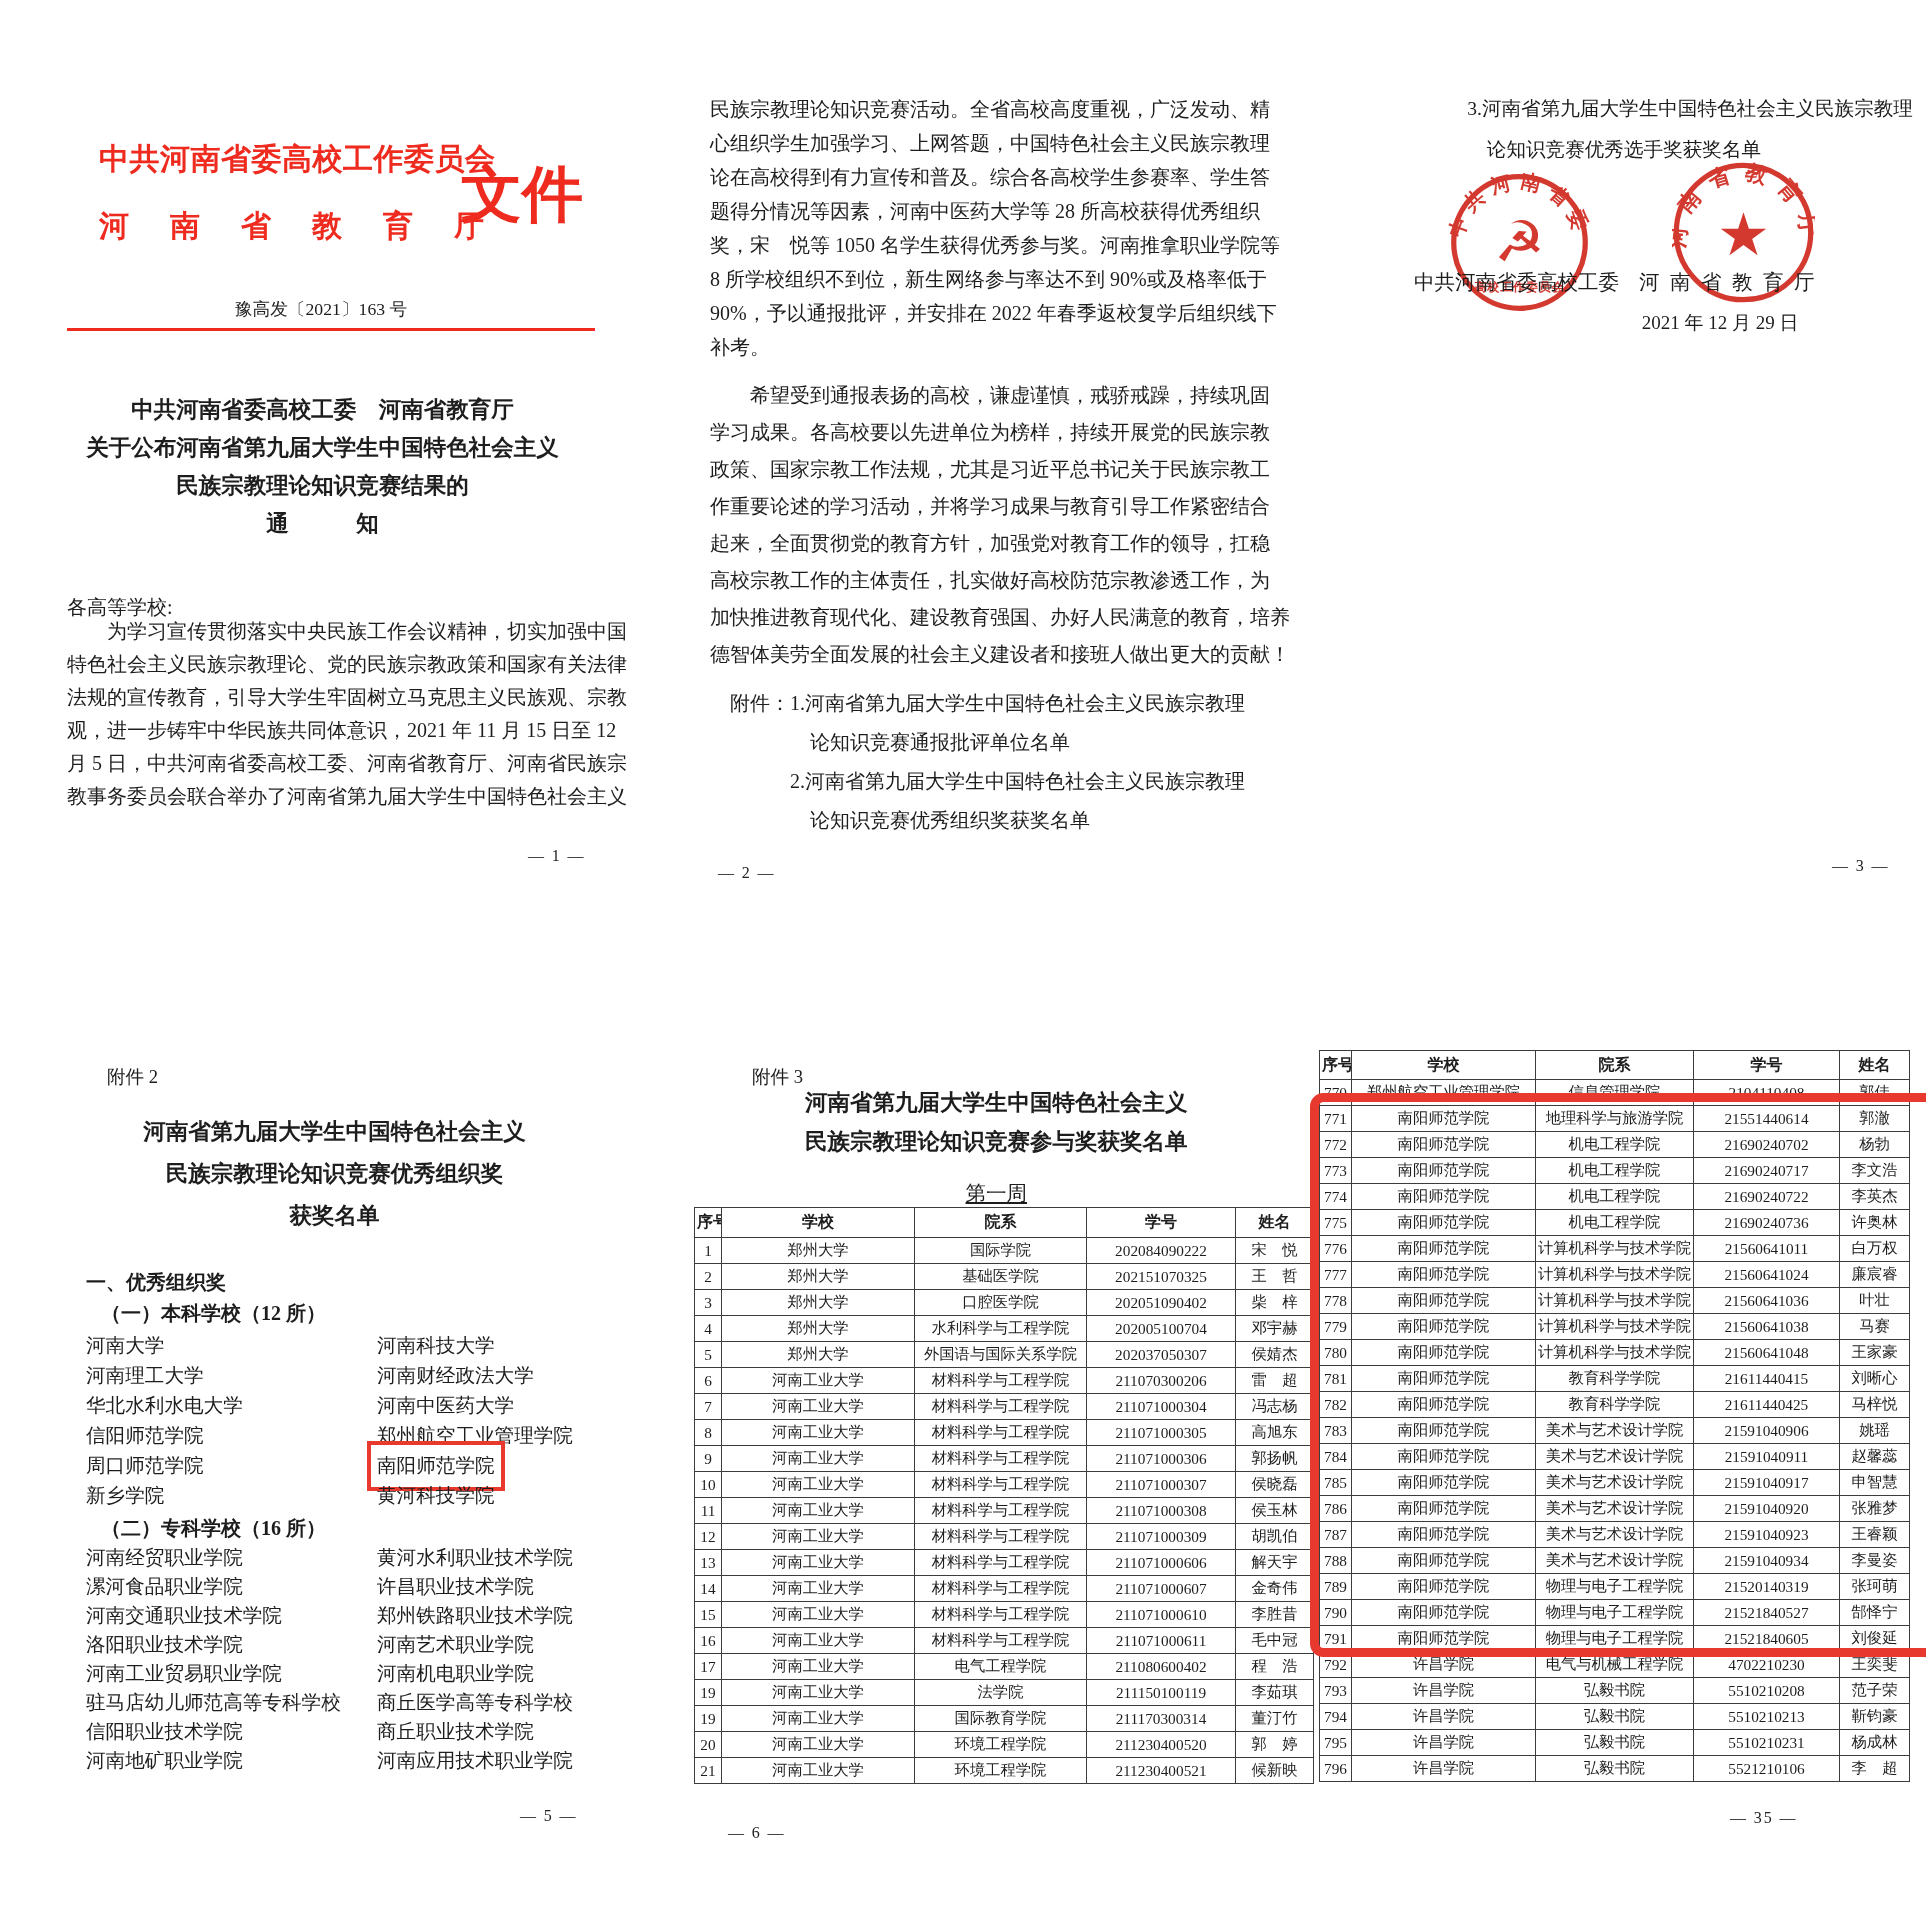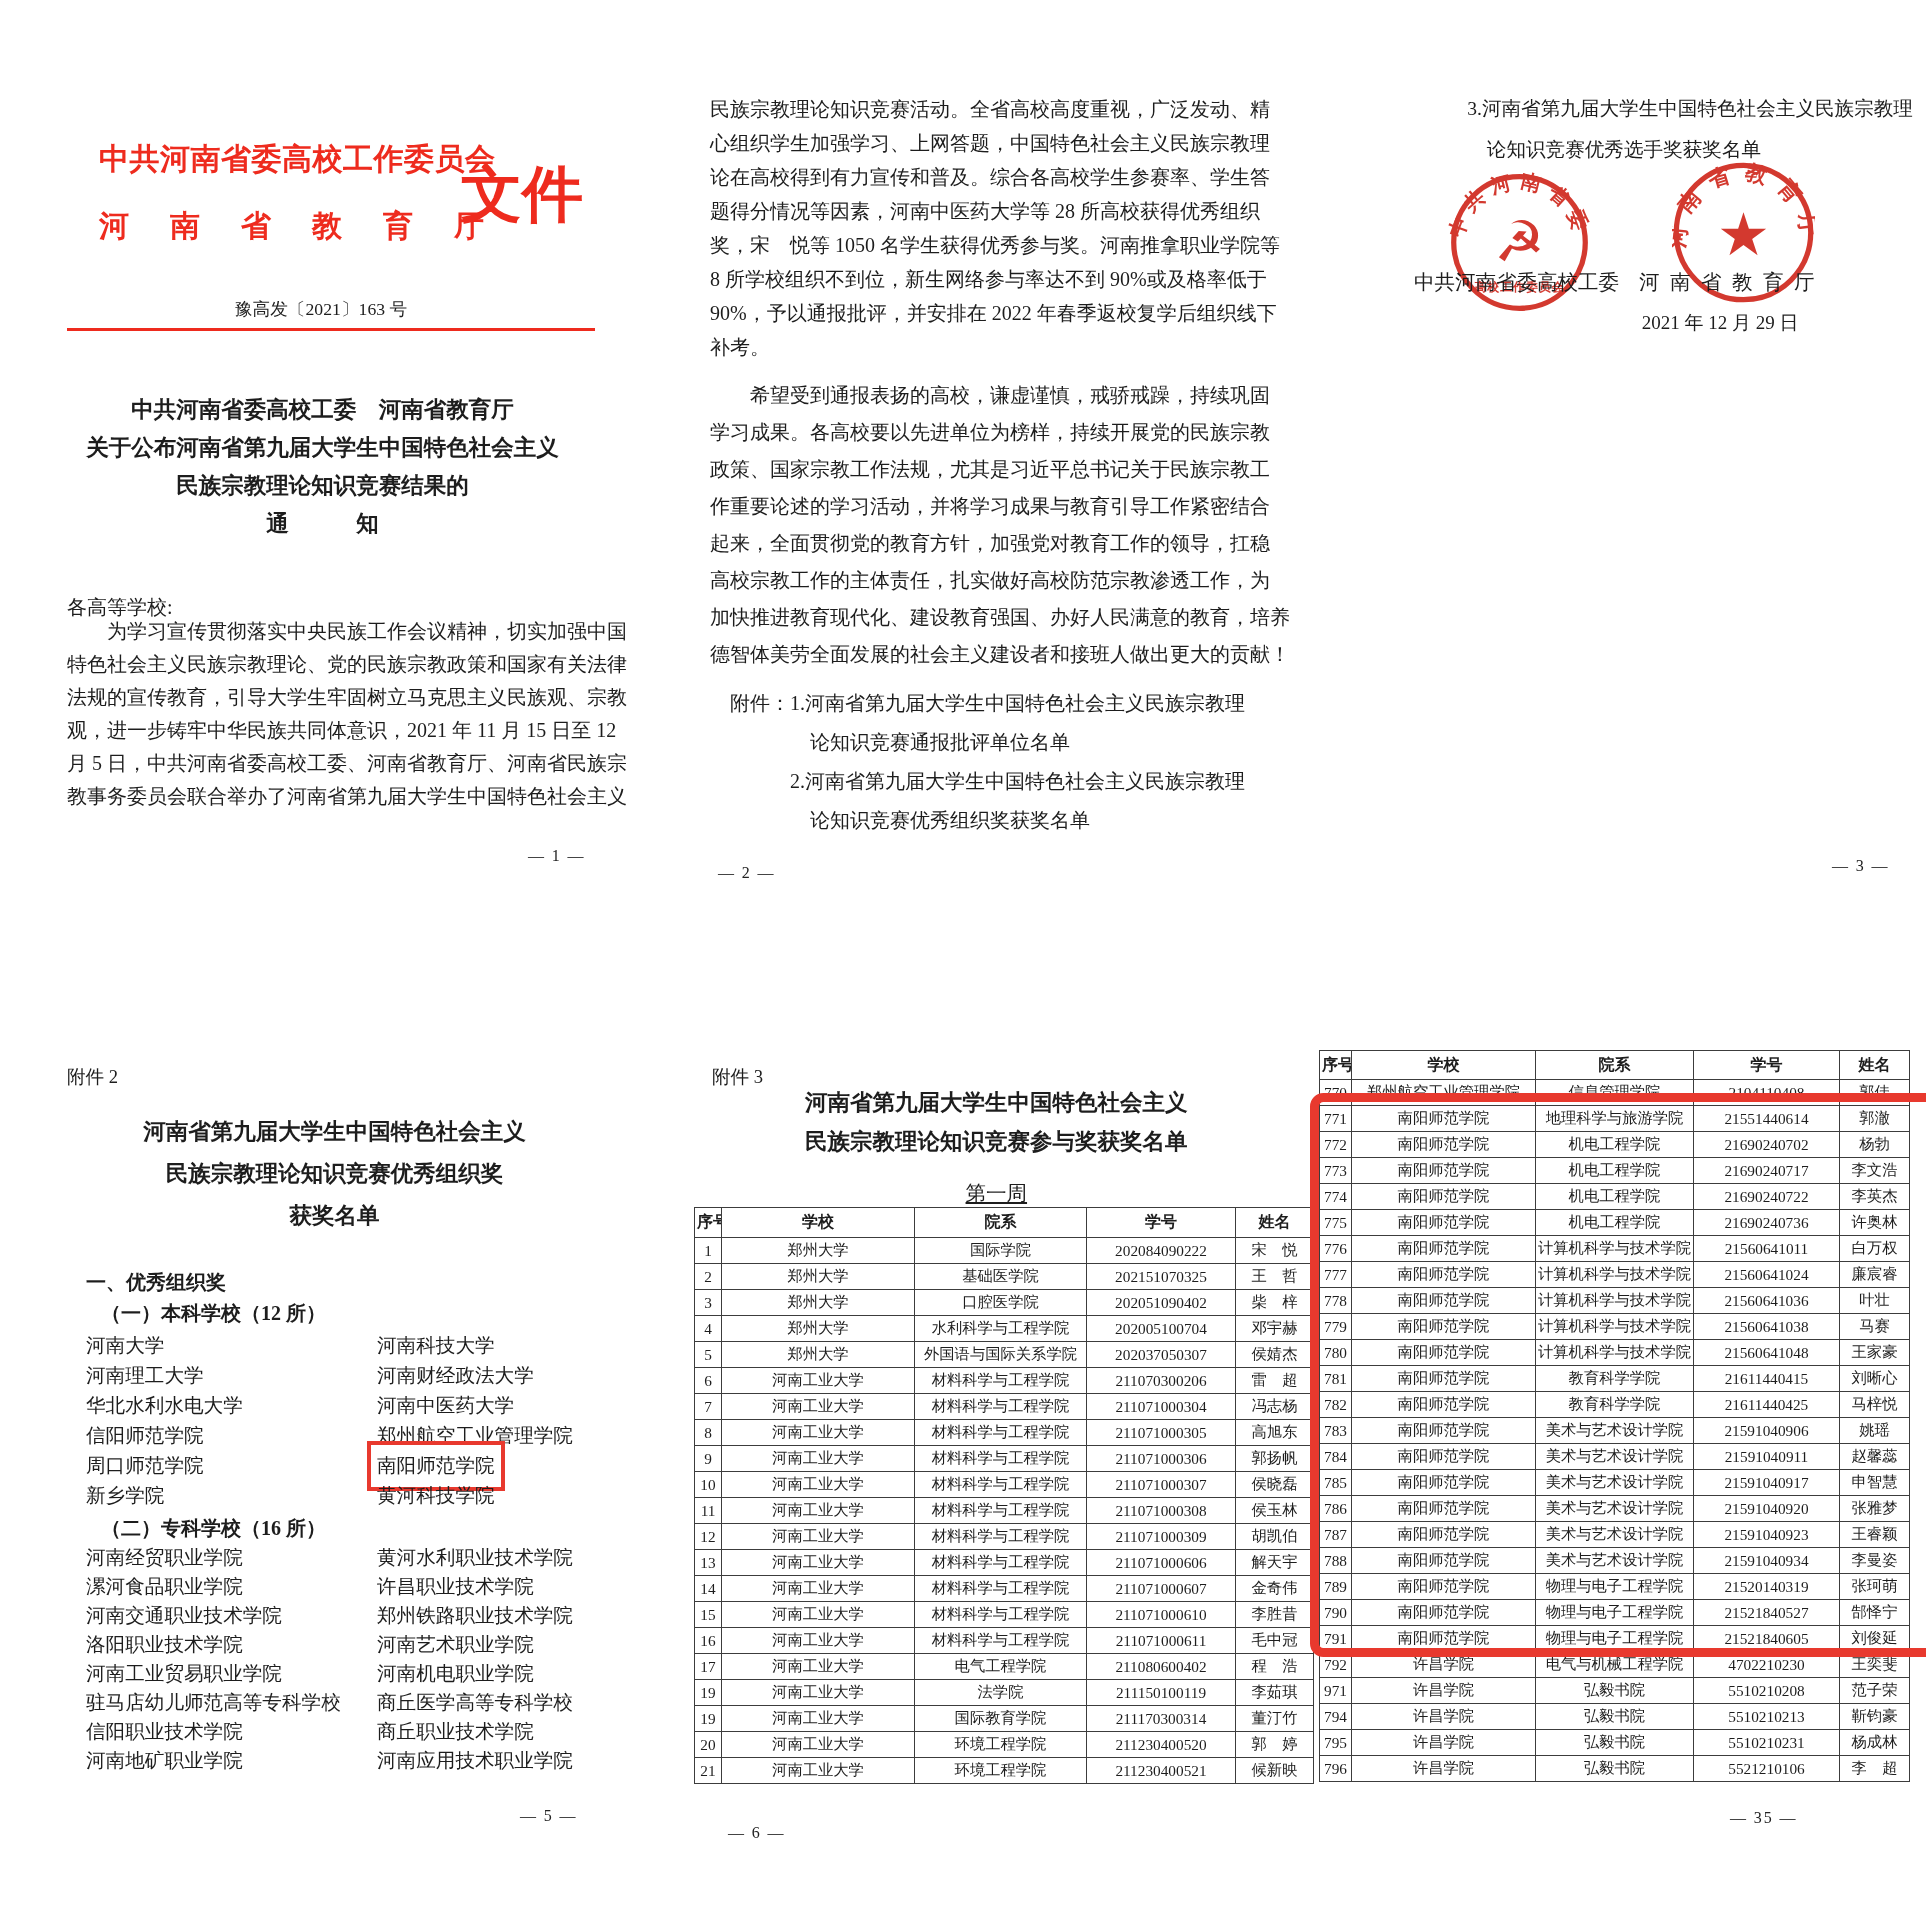--- a/index.html
+++ b/index.html
@@ -36,21 +36,21 @@
   .seal{width:143px;height:143px;opacity:.93;mix-blend-mode:multiply;}
   .sealL{left:130px;top:171px;}
   .sealR{left:354px;top:161px;}
   .p3sign{left:96px;top:268px;width:497px;font-size:20.5px;white-space:nowrap;}
   .sig-left{position:absolute;left:0;top:0;}
   .sig-right{position:absolute;left:225px;top:0;letter-spacing:10.5px;}
   .p3date{left:268px;top:310px;width:268px;text-align:center;font-size:19px;}
   .pn3{left:514px;top:857px;}
   
   .page5{left:0;top:1003px;width:674px;height:923px;}
-  .attach-label{font-size:18.6px;}
+  .attach-label{font-size:18.6px;margin-left:40px;}
   .p5label{left:67px;top:61px;}
   .p5title{left:29px;top:108px;width:611px;text-align:center;font-size:22.5px;font-weight:600;line-height:42px;}
   .p5sec{left:86px;top:266px;font-size:20px;font-weight:600;}
   .p5sub1{left:101px;top:297px;font-size:20px;font-weight:700;}
   .p5list1{left:86px;top:328px;width:559px;font-size:19.6px;}
   .p5list1 .pair-row{height:30px;line-height:30px;position:relative;}
   .p5sub2{left:101px;top:512px;font-size:20px;font-weight:700;}
   .p5list2{left:86px;top:540px;width:559px;font-size:19.6px;}
   .p5list2 .pair-row{height:29px;line-height:29px;position:relative;}
   .pair-cell{position:absolute;white-space:nowrap;}
@@ -606,21 +606,21 @@
               <td>刘俊延</td>
             </tr>
             <tr>
               <td>792</td>
               <td>许昌学院</td>
               <td>电气与机械工程学院</td>
               <td>4702210230</td>
               <td>王奕斐</td>
             </tr>
             <tr>
-              <td>971</td>
+              <td>793</td>
               <td>许昌学院</td>
               <td>弘毅书院</td>
               <td>5510210208</td>
               <td>范子荣</td>
             </tr>
             <tr>
               <td>794</td>
               <td>许昌学院</td>
               <td>弘毅书院</td>
               <td>5510210213</td>

